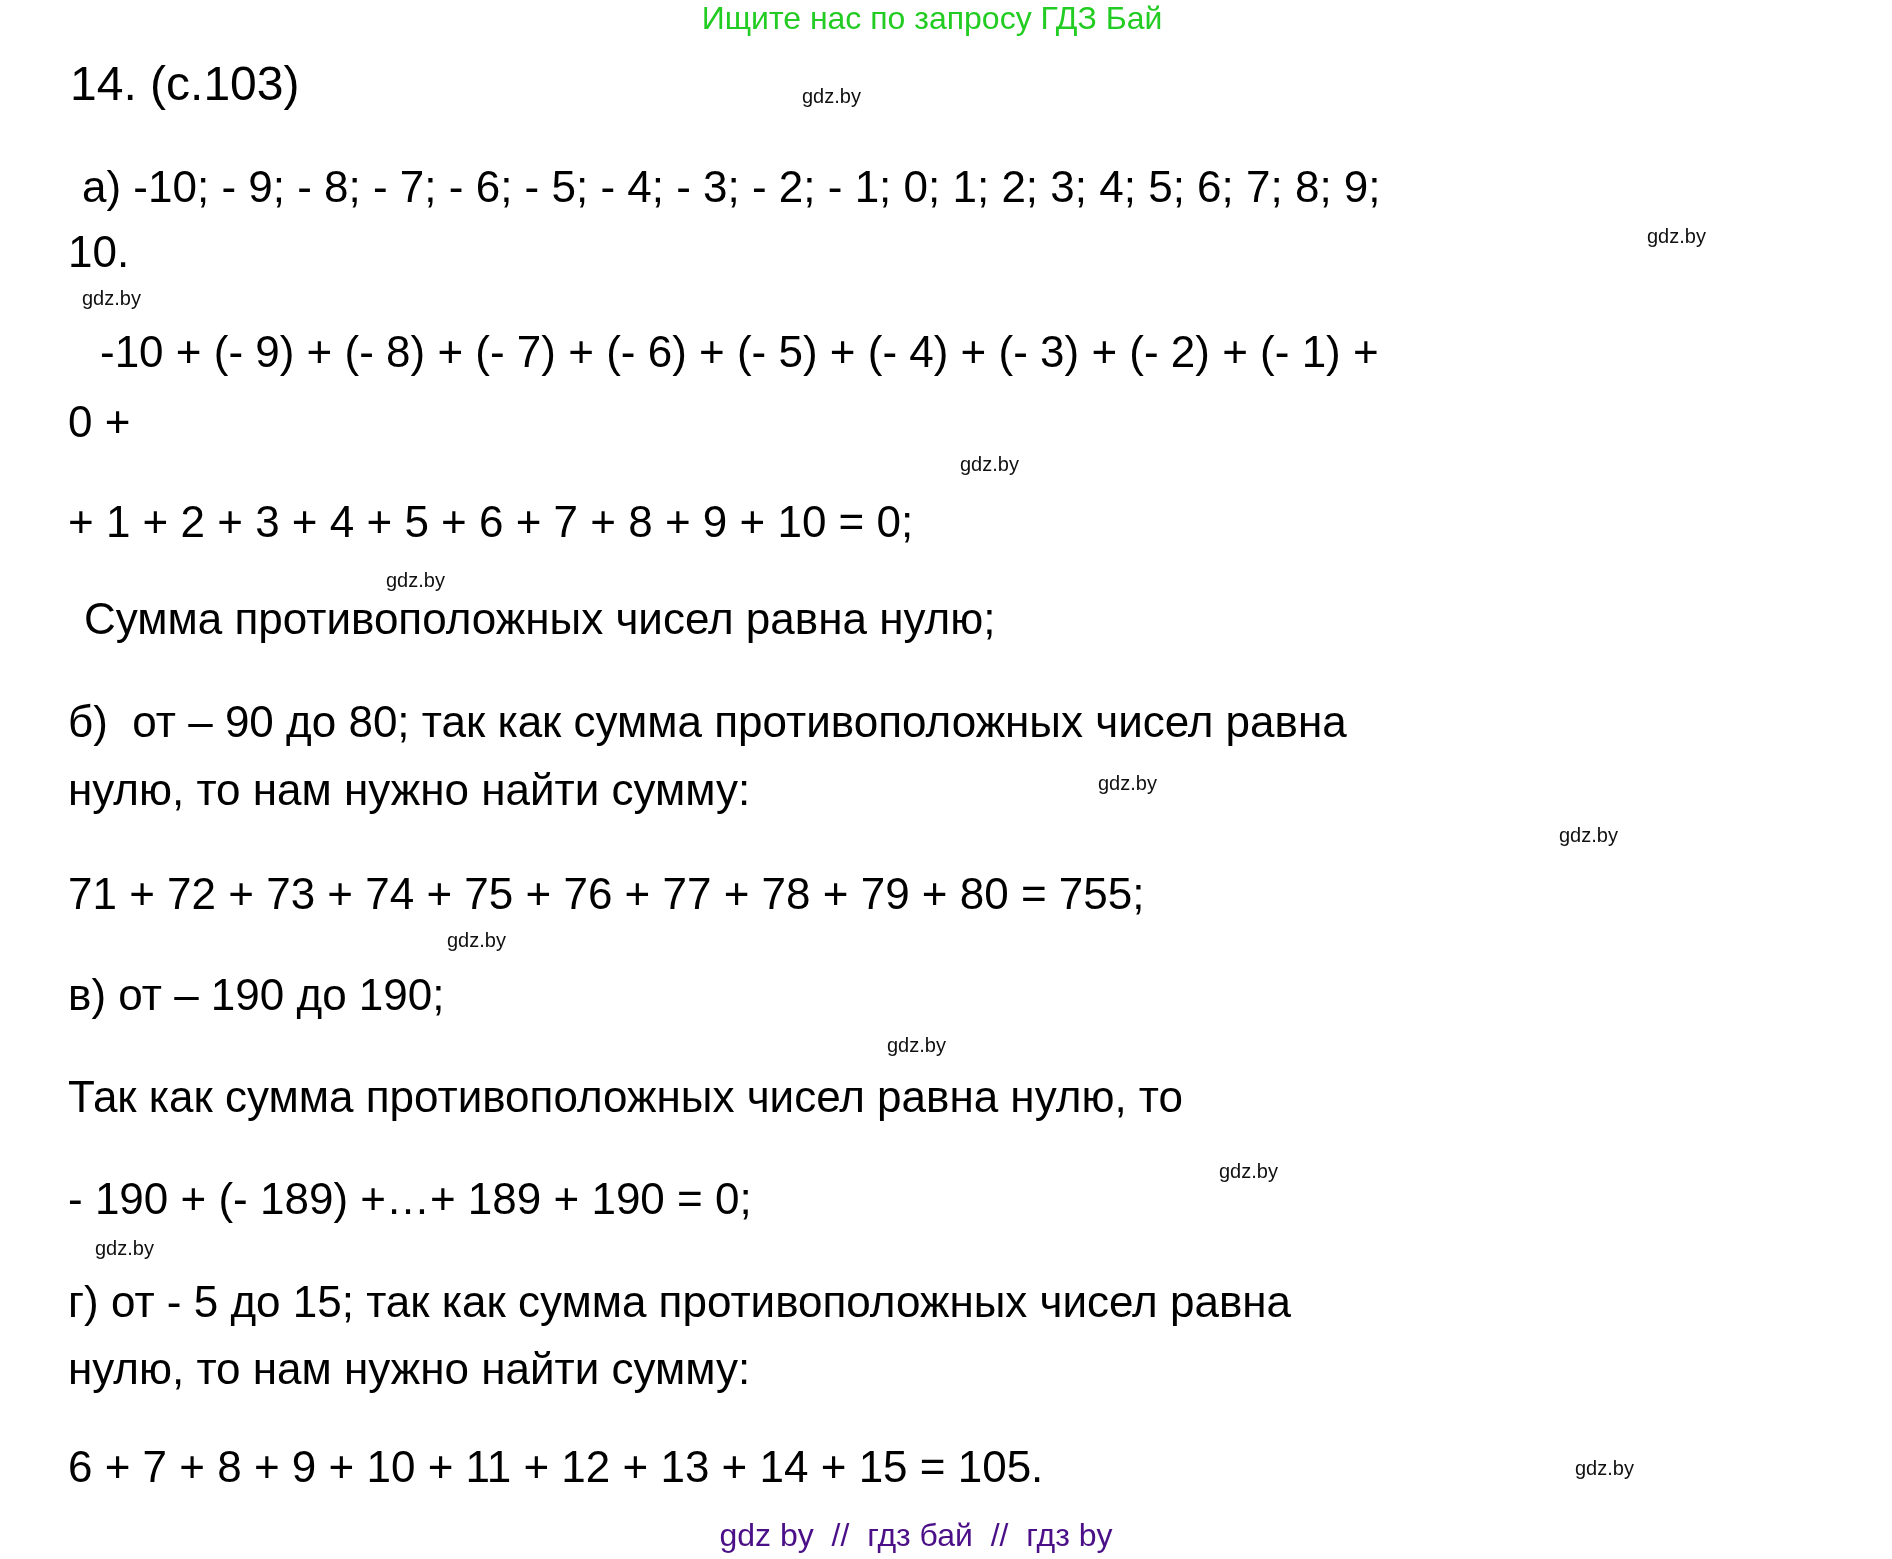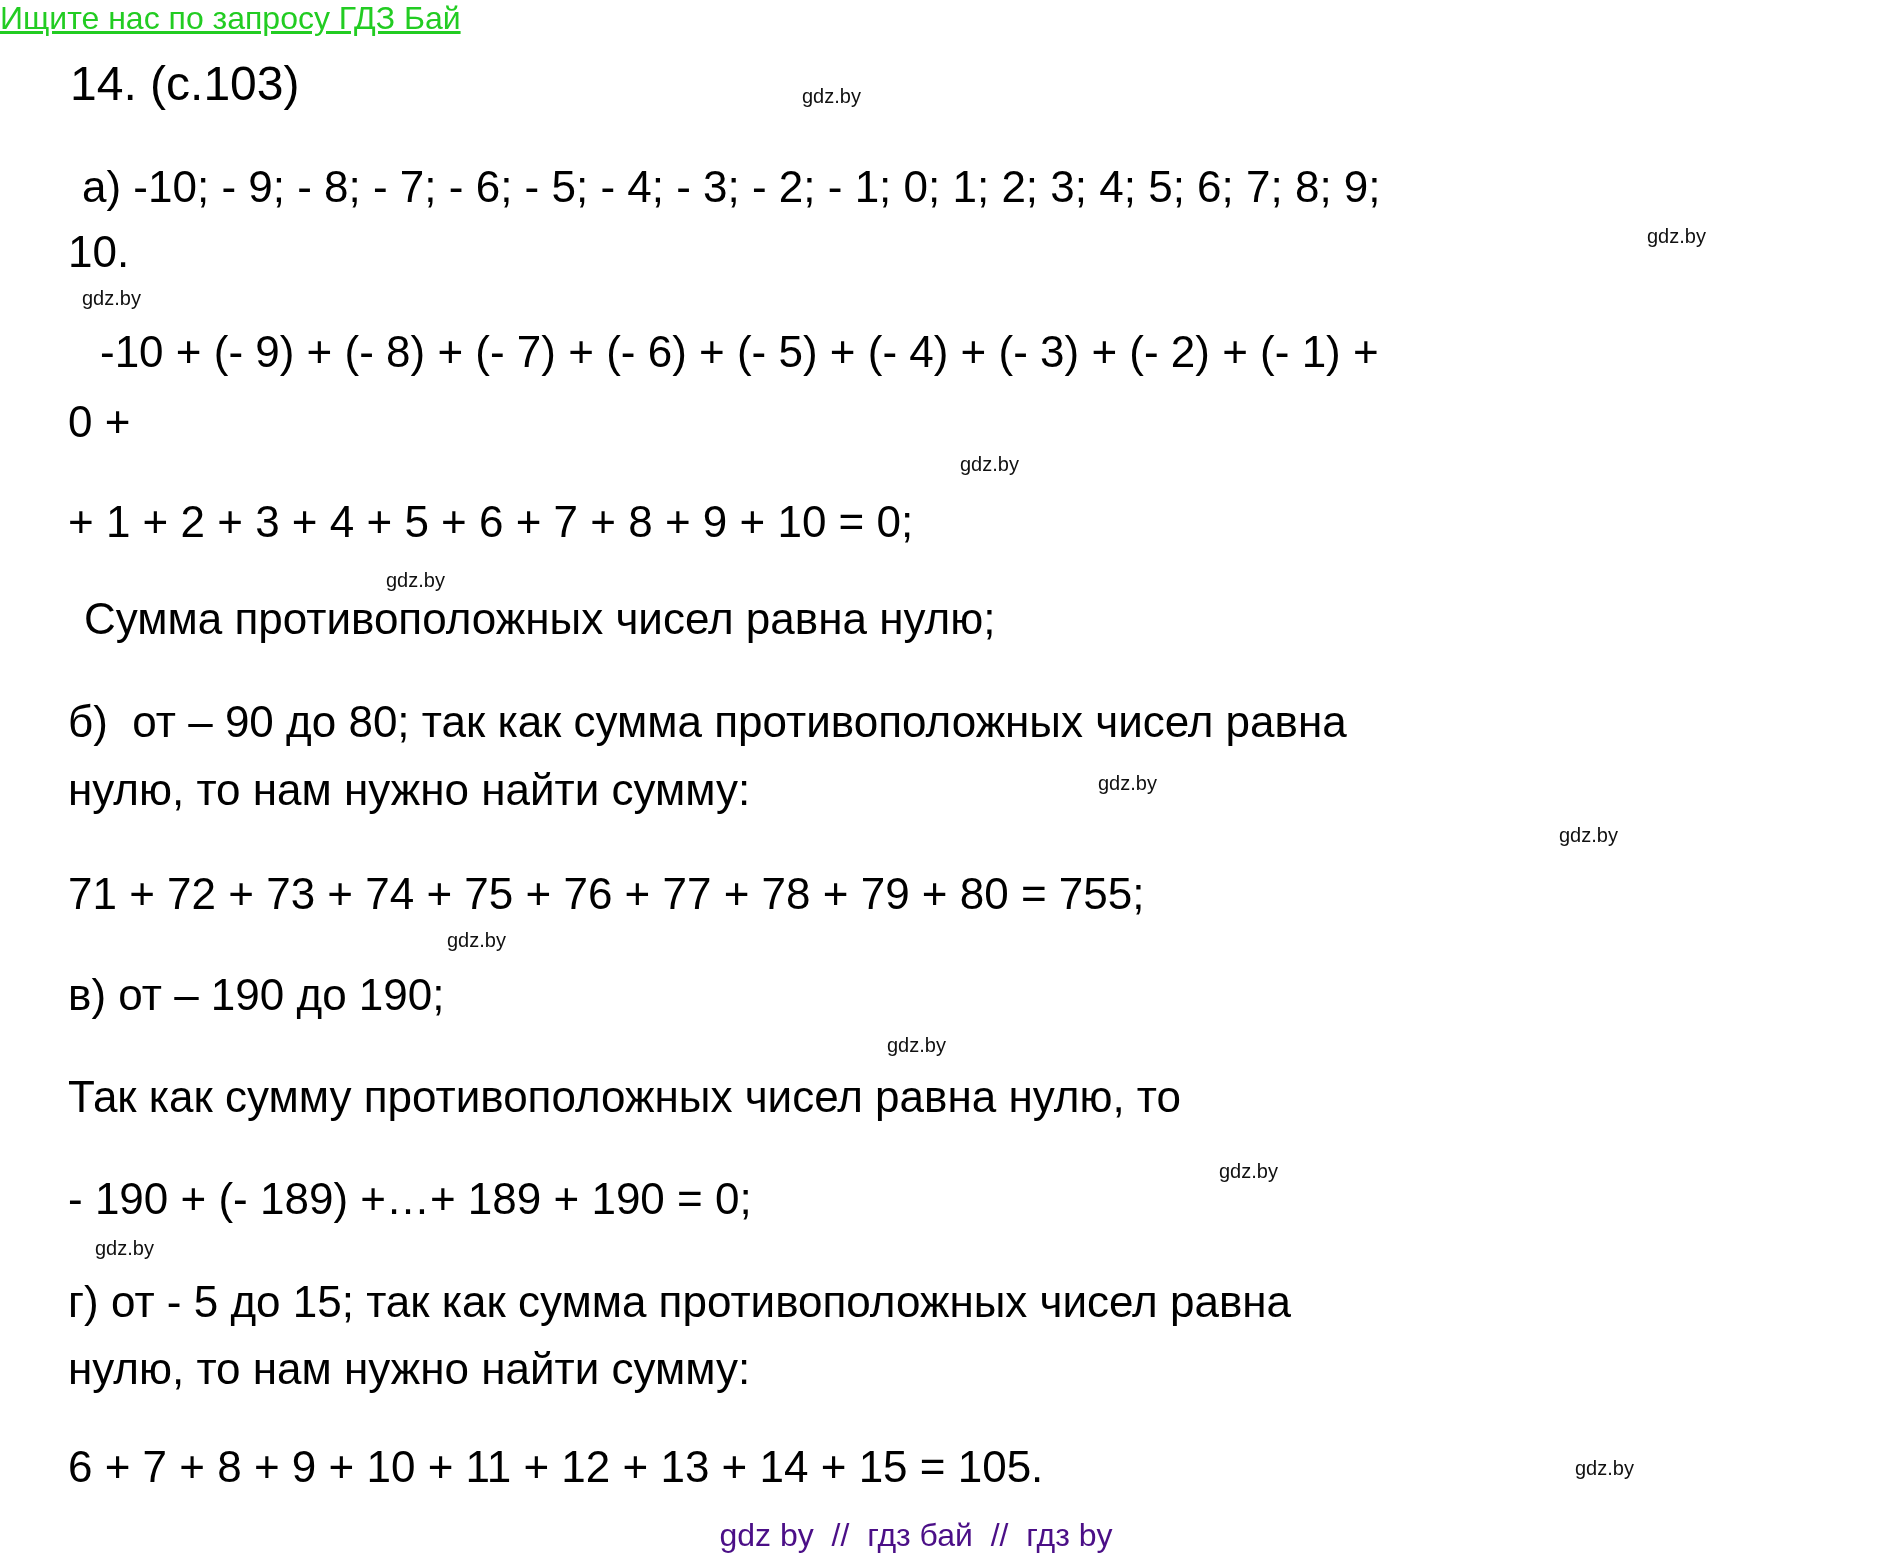--- a/index.html
+++ b/index.html
@@ -1,20 +1,20 @@
 <!DOCTYPE html>
 <html><head>
 <meta charset="utf-8">
 <style>
   html, body { margin: 0; padding: 0; background: #ffffff; }
   body { width: 1892px; height: 1559px; position: relative; overflow: hidden;
          font-family: "Liberation Sans", sans-serif; color: #000; }
   .abs { position: absolute; white-space: pre; line-height: 1; }
-  .header { position: absolute; top: 1px; left: 0; width: 1864px; text-align: left;
-            font-size: 32px; line-height: 1.1; white-space: pre; text-decoration: underline; }
+  .header { position: absolute; top: 1px; left: 0; width: 1864px; text-align: center;
+            font-size: 32px; line-height: 1.1; white-space: pre; }
   .title { font-size: 48px; }
   .line { font-size: 44px; }
   .wm { font-size: 20px; color: #111; }
   .footer { position: absolute; top: 1518px; left: 0; width: 1832px; text-align: center;
             font-size: 32px; line-height: 1.1; white-space: pre; }
 </style>
 </head>
 <body>
 
 <div class="header" style="color:#22cc22;">Ищите нас по запросу ГДЗ Бай</div>
@@ -37,21 +37,21 @@
 
 <div class="abs line" style="left:68px; top:700px;">б)  от – 90 до 80; так как сумма противоположных чисел равна</div>
 <div class="abs line" style="left:68px; top:768px;">нулю, то нам нужно найти сумму:</div>
 <div class="abs wm" style="left:1098px; top:773px;">gdz.by</div>
 <div class="abs wm" style="left:1559px; top:825px;">gdz.by</div>
 <div class="abs line" style="left:68px; top:872px;">71 + 72 + 73 + 74 + 75 + 76 + 77 + 78 + 79 + 80 = 755;</div>
 <div class="abs wm" style="left:447px; top:930px;">gdz.by</div>
 
 <div class="abs line" style="left:68px; top:973px;">в) от – 190 до 190;</div>
 <div class="abs wm" style="left:887px; top:1035px;">gdz.by</div>
-<div class="abs line" style="left:68px; top:1075px;">Так как сумму противоположных чисел равна нулю, то</div>
+<div class="abs line" style="left:68px; top:1075px;">Так как сумма противоположных чисел равна нулю, то</div>
 <div class="abs wm" style="left:1219px; top:1161px;">gdz.by</div>
 <div class="abs line" style="left:68px; top:1177px;">- 190 + (- 189) +…+ 189 + 190 = 0;</div>
 <div class="abs wm" style="left:95px; top:1238px;">gdz.by</div>
 
 <div class="abs line" style="left:68px; top:1280px;">г) от - 5 до 15; так как сумма противоположных чисел равна</div>
 <div class="abs line" style="left:68px; top:1347px;">нулю, то нам нужно найти сумму:</div>
 <div class="abs line" style="left:68px; top:1445px;">6 + 7 + 8 + 9 + 10 + 11 + 12 + 13 + 14 + 15 = 105.</div>
 <div class="abs wm" style="left:1575px; top:1458px;">gdz.by</div>
 
 <div class="footer" style="color:#4b0f87;">gdz by  //  гдз бай  //  гдз by</div>

